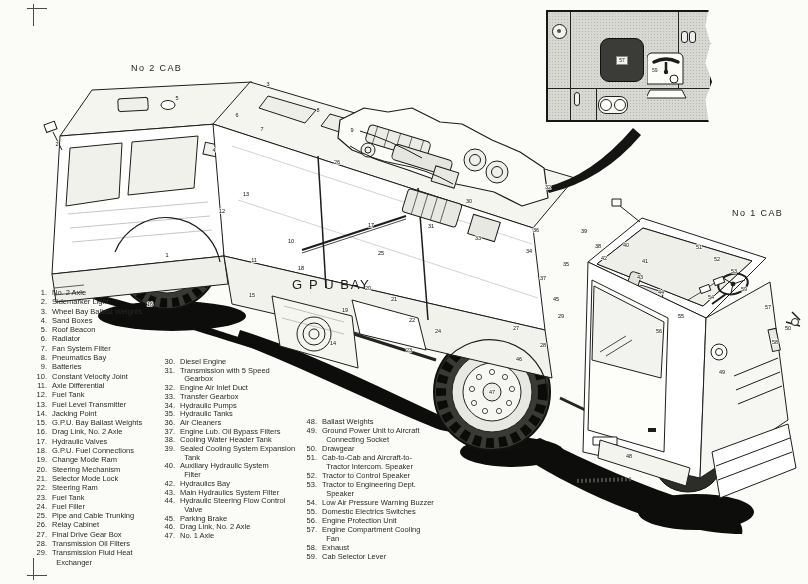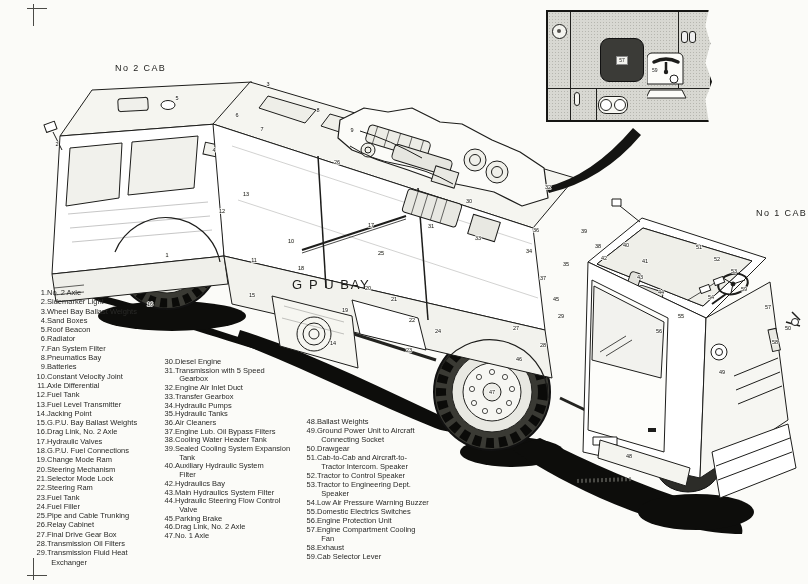--- a/index.html
+++ b/index.html
@@ -11,21 +11,21 @@
   #art{position:absolute;left:0;top:0;z-index:1}
   .lbl{position:absolute;z-index:5;font-size:9px;letter-spacing:1.4px;color:#1c1c1a;white-space:nowrap}
   #gpu-label{font-size:13px;letter-spacing:1.6px}
   
   .legend-col{position:absolute;z-index:6;font-size:7.5px;color:#2a2a28}
   #col1{left:32px;top:288px;width:150px;line-height:9.3px}
   #col2{left:160px;top:358px;width:156px;line-height:8.7px}
   #col3{left:302px;top:417px;width:164px;line-height:9px}
   .li{display:flex}
   .ln{width:15px;text-align:right;flex:0 0 15px}
-  .lt{white-space:pre-wrap}
+  .lt{margin-left:5px;white-space:pre-wrap}
   
   .inset{
     position:absolute;left:546px;top:10px;width:162px;height:108px;z-index:4;
     background-color:#d8d8d2;
     background-image:radial-gradient(circle,#b6b6af 0.6px,transparent 0.7px);
     background-size:3px 3px;
     border:2px solid #15151 3;border:2px solid #151513;
     clip-path:polygon(0 0,98% 0,96% 14%,99% 30%,96% 47%,100% 64%,96% 80%,98% 100%,0 100%);
   }
   .inset .vline{position:absolute;top:0;bottom:0;width:1px;background:#22221f}
@@ -350,22 +350,22 @@
       </g>
     </svg>
     <span class="lever-num">59</span>
     <div class="gauge-pair">
         <i></i>
         <i></i>
       </div>
     <div class="slot"></div>
   </div>
 
-  <div class="lbl" id="no2-label" style="left:115px;top:63px">No 2 CAB</div>
-  <div class="lbl" id="no1-label" style="left:756px;top:208px">No 1 CAB</div>
+  <div class="lbl" id="no2-label" style="left:131px;top:63px">No 2 CAB</div>
+  <div class="lbl" id="no1-label" style="left:732px;top:208px">No 1 CAB</div>
   <div class="lbl" id="gpu-label" style="left:292px;top:277px">G P U  BAY</div>
 
   <div class="legend-col" id="col1">
       <div class="li">
         <span class="ln">1.</span>
         <span class="lt">No. 2 Axle</span>
       </div>
       <div class="li">
         <span class="ln">2.</span>
         <span class="lt">Sidemarker Light</span>

